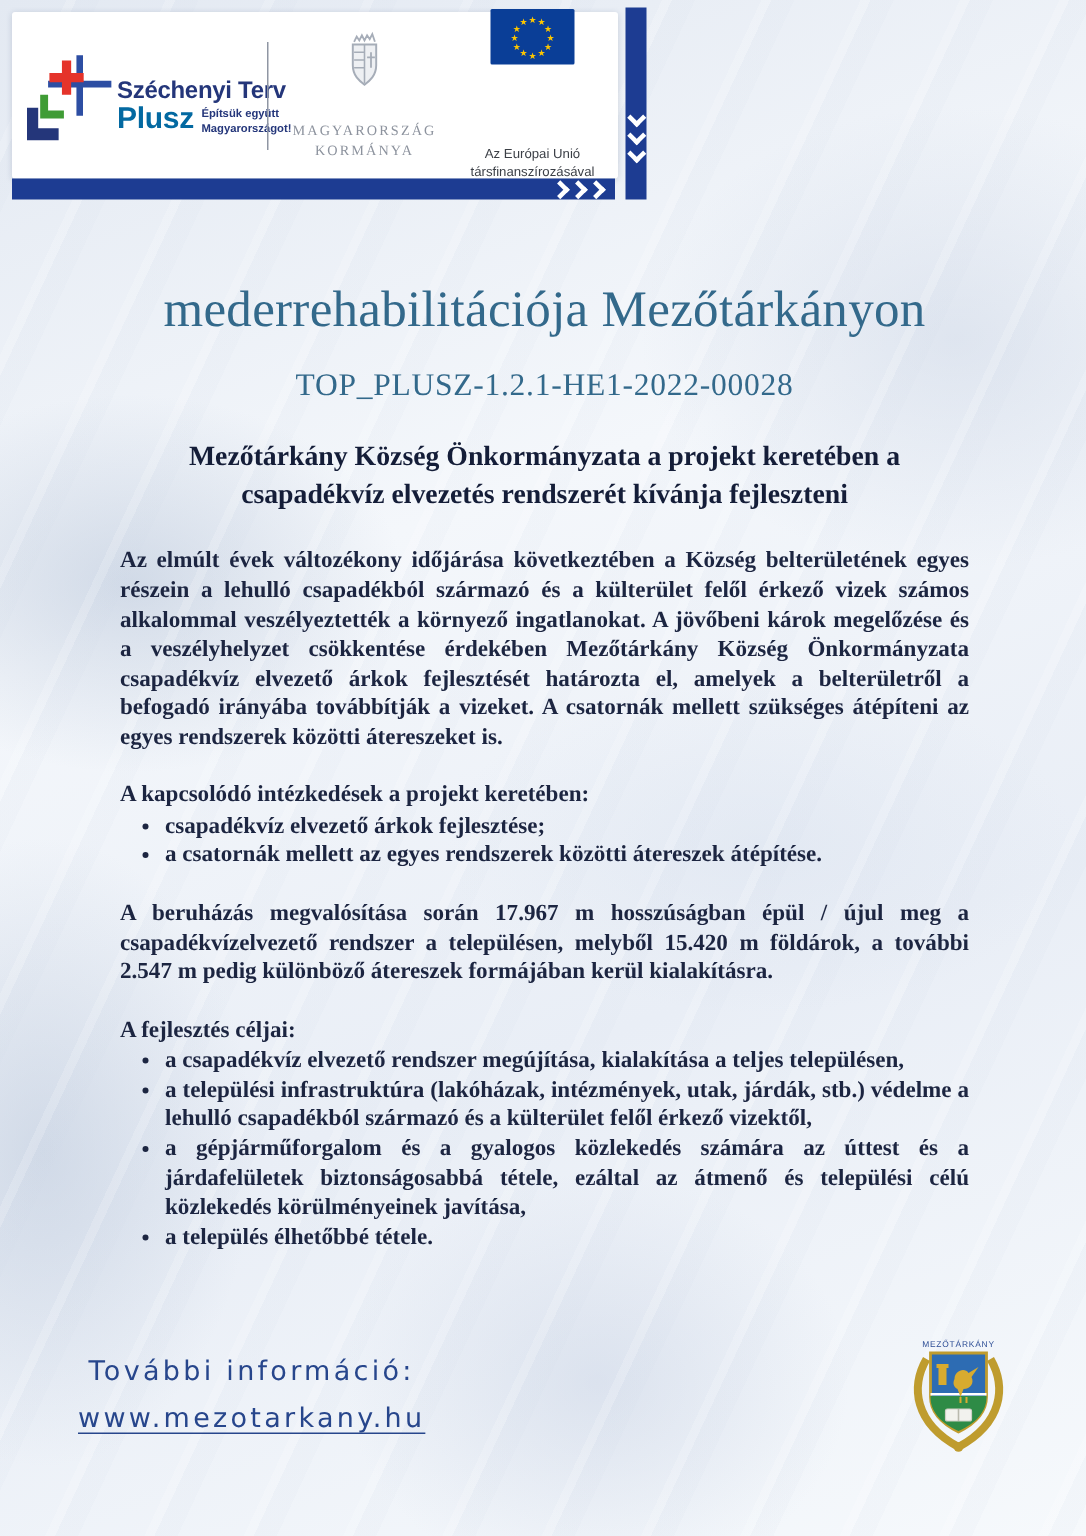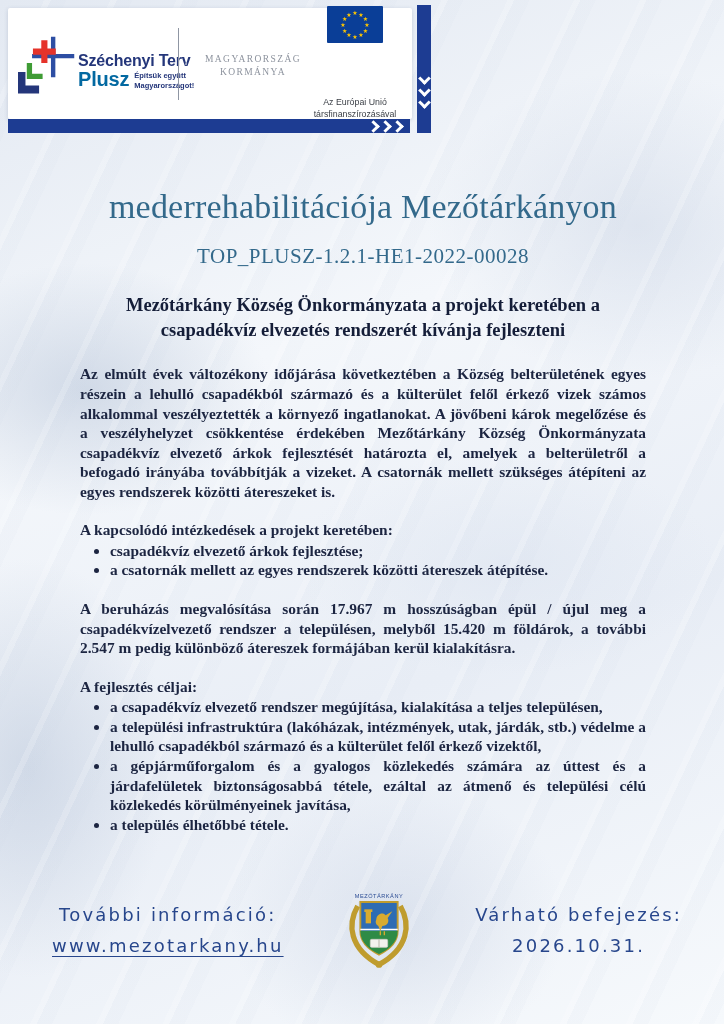--- a/index.html
+++ b/index.html
@@ -38,21 +38,21 @@
   .sz-text{margin-left:2px;margin-top:16px;}
   .sz-l1{font-family:"Liberation Sans","DejaVu Sans",sans-serif;font-weight:bold;
     font-size:16px;color:#24367a;line-height:1.05;letter-spacing:-.2px;}
   .sz-row{display:flex;align-items:flex-start;}
   .sz-l2{font-family:"Liberation Sans","DejaVu Sans",sans-serif;font-weight:bold;
     font-size:20px;color:#0369a1;line-height:1.05;letter-spacing:-.2px;}
   .sz-tag{font-family:"Liberation Sans","DejaVu Sans",sans-serif;font-size:7.5px;
     color:#24367a;line-height:1.25;margin-left:5px;margin-top:2px;font-weight:bold;}
   .divider{width:1px;height:72px;background:#8f96a3;margin:0 6px 0 2px;}
   
-  .gov{width:116px;display:flex;flex-direction:row;align-items:center;gap:18px;}
+  .gov{width:116px;display:flex;flex-direction:column;align-items:center;gap:18px;}
   .gov-text{font-family:"Liberation Serif",serif;font-size:9.5px;color:#8d939e;
     letter-spacing:1.4px;text-align:center;line-height:1.35;margin-top:4px;}
   
   .eu{width:104px;display:flex;flex-direction:column;align-items:center;margin-left:2px;gap:47px;}
   .eu-flag{width:56px;height:37px;background:#0a3e97;position:relative;border-radius:1px;}
   .eu-text{font-family:"Liberation Sans","DejaVu Sans",sans-serif;font-size:8.8px;color:#3b3f46;
     text-align:center;line-height:1.35;margin-top:7px;}
   
   .content{position:absolute;left:80px;top:146px;width:566px;}
   .title{margin:0;text-align:center;font-weight:normal;
@@ -202,18 +202,14 @@
         <path d="M18 29.6 h28" stroke="#ffffff" stroke-width="1.2"></path>
         <rect x="22" y="16" width="4" height="9" fill="#d8ab2f"></rect>
         <rect x="21" y="14.5" width="6" height="2" fill="#d8ab2f"></rect>
         <path d="M30 22 c0 -4 5 -6 7 -3 l5 -3 -3.5 5 c1.5 3 -0.5 6 -4 6 l-1.5 4 -1.5 -4 c-2 -1 -2.5 -3 -1.5 -5 z" fill="#d8ab2f"></path>
         <path d="M33 31 v3 M36 31 v3" stroke="#d8ab2f" stroke-width="1"></path>
         <rect x="25.5" y="37" width="13" height="6" rx="1" fill="#f2f2ee" stroke="#cfcfc6" stroke-width="0.6"></rect>
         <path d="M32 37 v6" stroke="#b9b9ae" stroke-width="0.8"></path>
       </svg>
     </div>
 
-    <div class="f-block">
-      <div>Várható befejezés:</div>
-      <div>2026.10.31.</div>
-    </div>
   </div>
 </div>
 
 </body></html>

